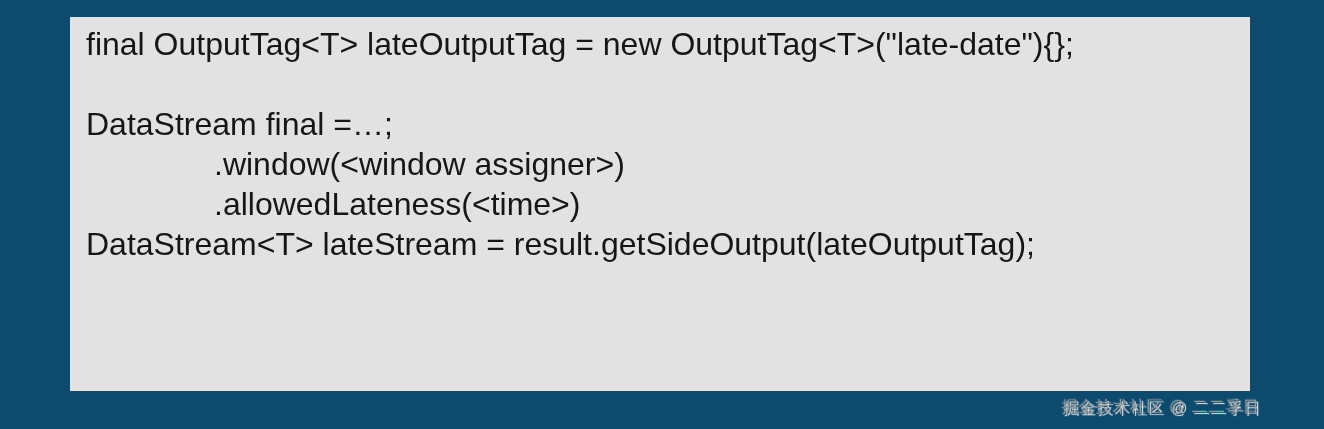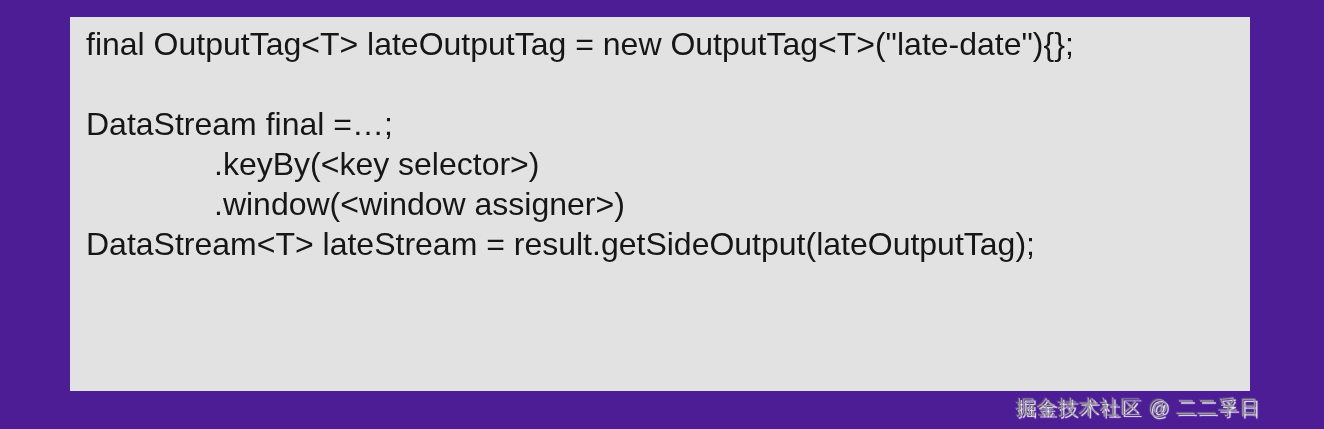--- a/index.html
+++ b/index.html
@@ -4,21 +4,21 @@
 <style>
   html, body {
     margin: 0;
     padding: 0;
     background: #ffffff;
   }
   .page {
     position: relative;
     width: 1324px;
     height: 429px;
-    background: #4c1d95;
+    background: #0c4a6e;
     overflow: hidden;
     font-family: "Liberation Sans", sans-serif;
   }
   .code-box {
     position: absolute;
     left: 70px;
     top: 17px;
     width: 1180px;
     height: 374px;
     background: #e2e2e2;
@@ -33,38 +33,38 @@
     white-space: pre;
     letter-spacing: 0px;
   }
   .code-line.indent {
     padding-left: 128px;
   }
   .watermark {
     position: absolute;
     top: 392px;
     right: 64px;
-    font-size: 20px;
+    font-size: 16px;
     line-height: 30px;
     color: #9b9b9b;
     letter-spacing: 1px;
     text-shadow: 2px 2px 1px rgba(255,255,255,0.95), -1px -1px 0 rgba(130,130,130,0.35);
     white-space: nowrap;
     text-align: center;
   }
 </style>
 </head>
 <body>
 
 <div class="page">
 
   <div class="code-box">
     <div class="code-line">final OutputTag&lt;T&gt; lateOutputTag = new OutputTag&lt;T&gt;("late-date"){};</div>
     <div class="code-line"></div>
     <div class="code-line">DataStream final =…;</div>
-    <div class="code-line indent">.keyBy(&lt;key selector&gt;)</div>
     <div class="code-line indent">.window(&lt;window assigner&gt;)</div>
+    <div class="code-line indent">.allowedLateness(&lt;time&gt;)</div>
     <div class="code-line">DataStream&lt;T&gt; lateStream = result.getSideOutput(lateOutputTag);</div>
   </div>
 
   <div class="watermark">掘金技术社区 @ 二二孚日</div>
 
 </div>
 
 </body></html>

